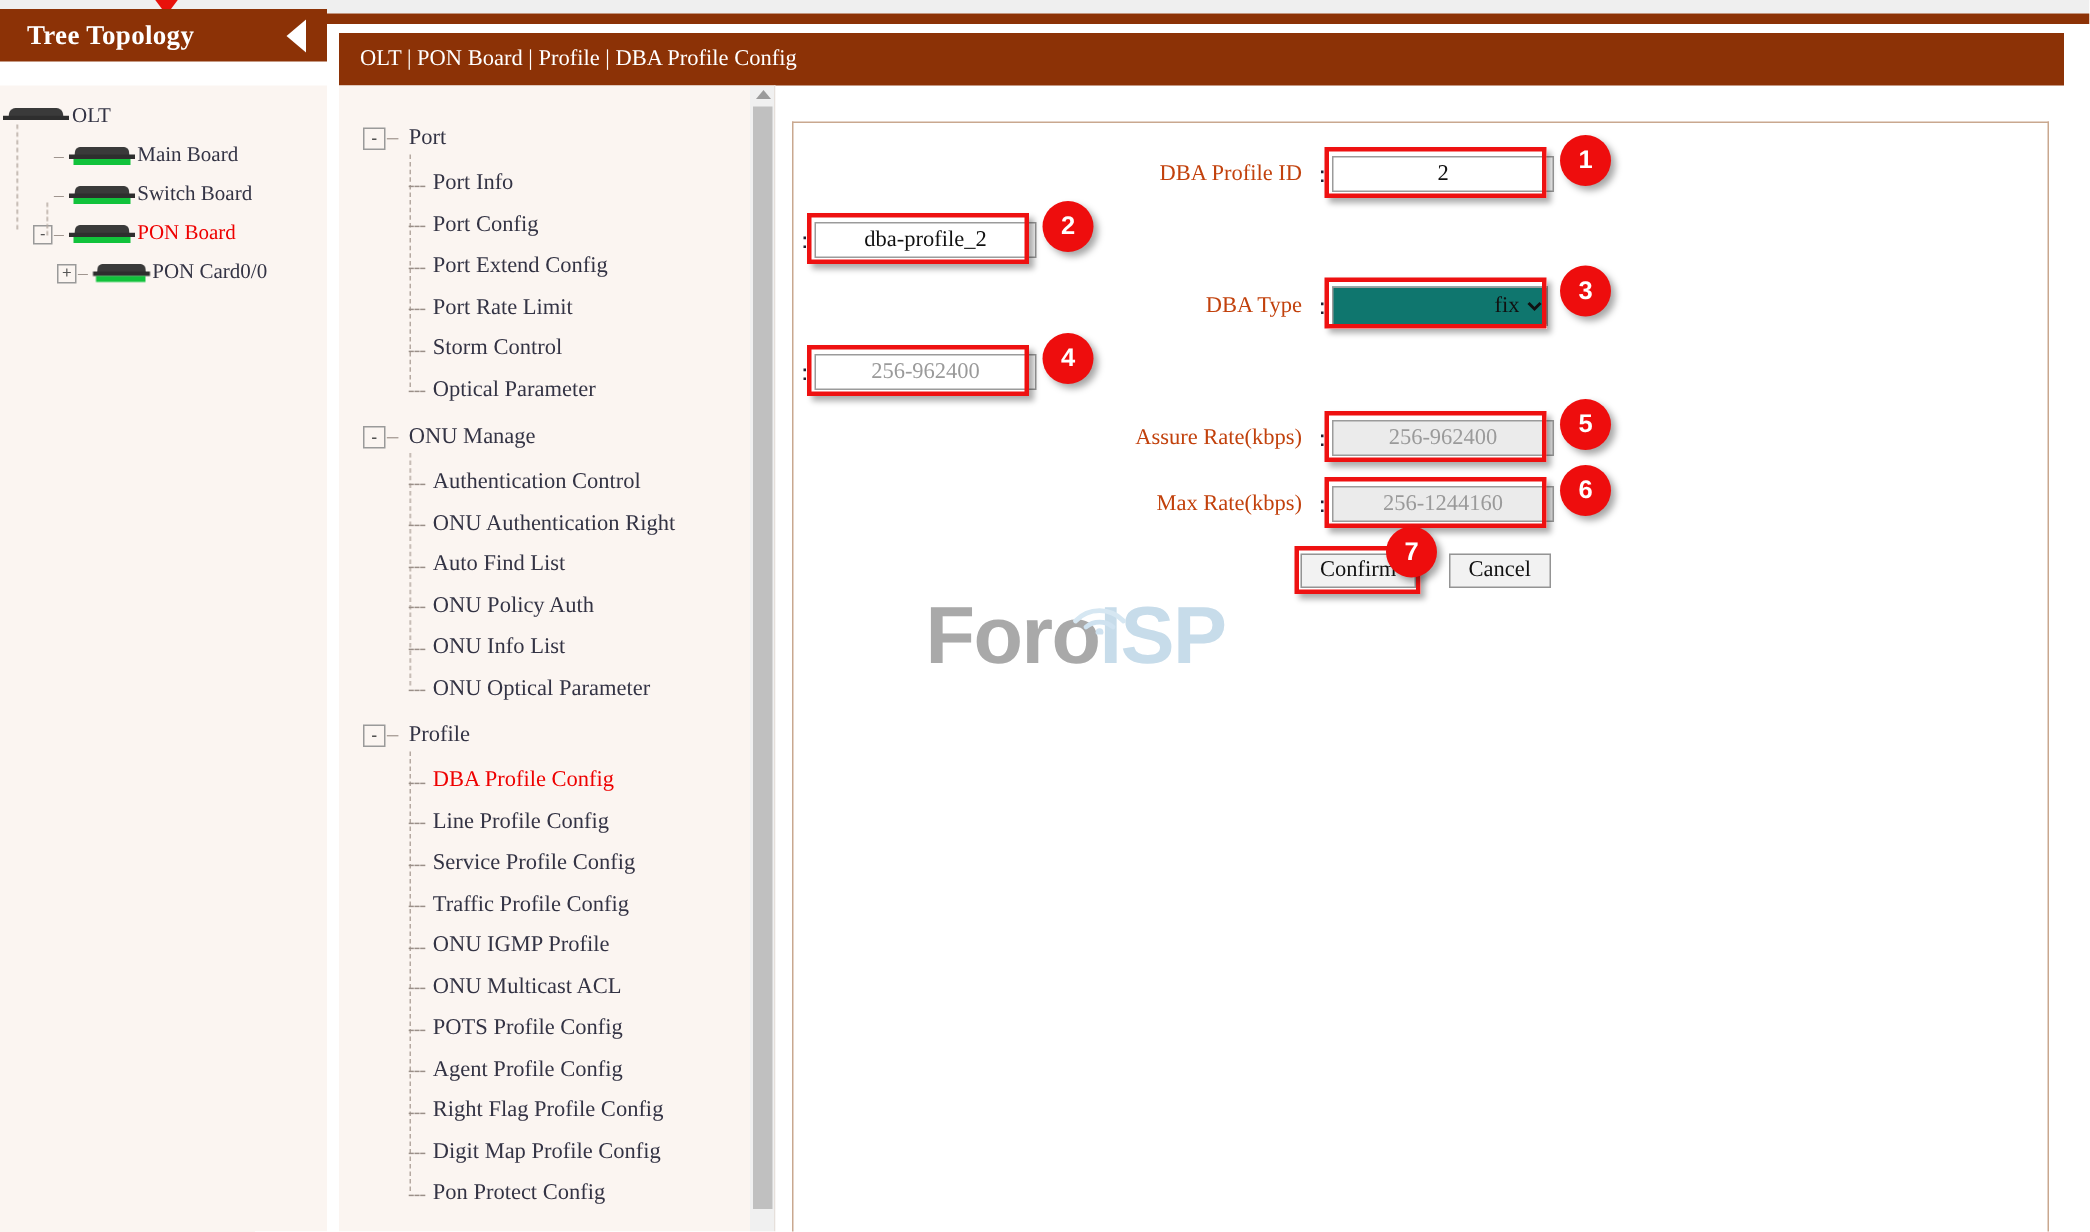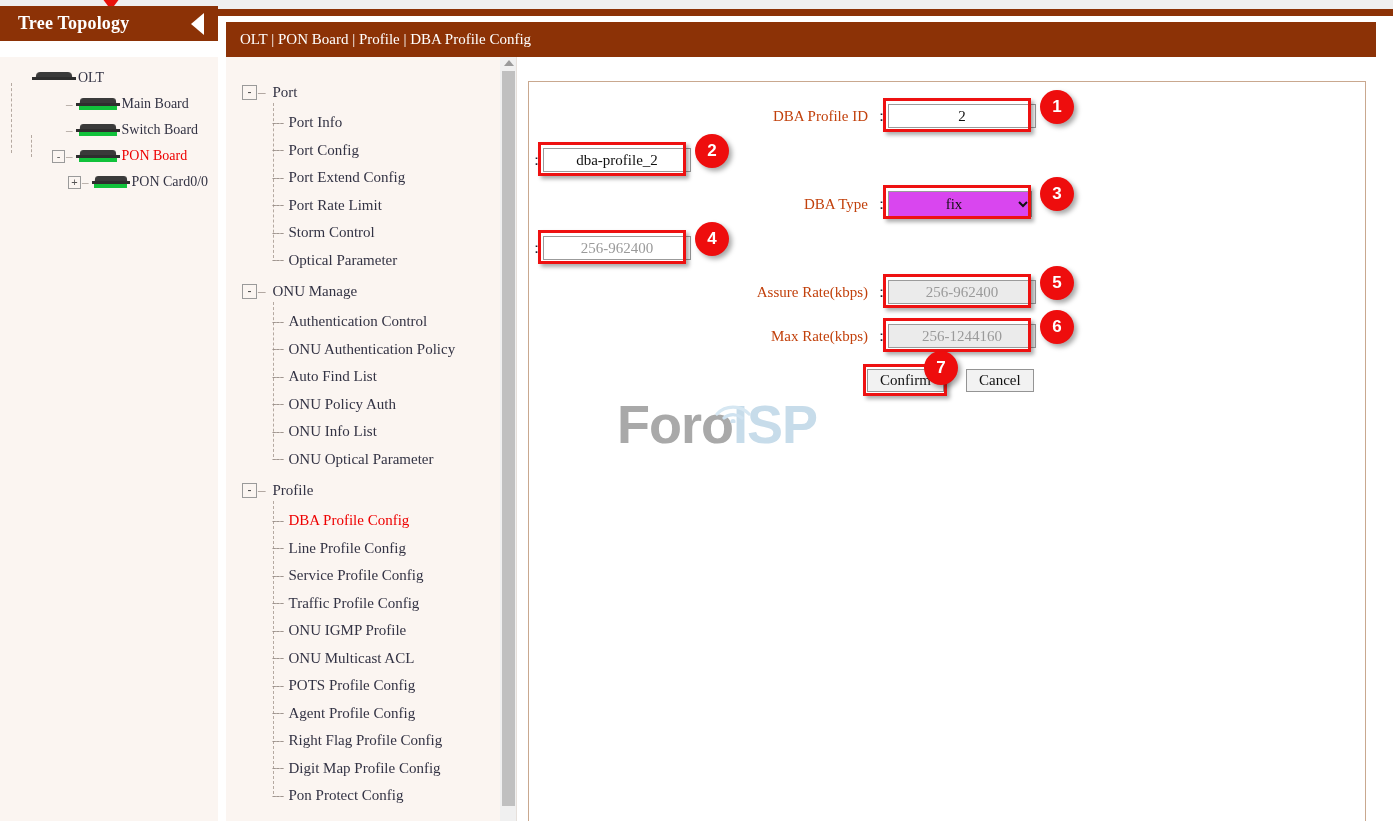--- a/index.html
+++ b/index.html
@@ -63,21 +63,20 @@
   .tree-panel {
     position: absolute; left: 0; top: 57px; width: 218px; height: 764px;
     background: #fbf5f1;
   }
   .tree-rows { position: relative; padding-top: 8px; }
   .tnode {
     position: relative; height: 26px;
     display: flex; align-items: center;
     font-size: 14px; color: #333344;
     font-family: "Liberation Serif", serif;
-    margin-left: 30px;
   }
   .tnode .tlabel { white-space: nowrap; }
   .tnode .tlabel.hl { color: #ee0000; }
 
   .dev-icon { position: relative; width: 44px; height: 14px; margin-right: 2px; flex: none; }
   .dev-icon .body {
     position: absolute; left: 4px; top: 1px; width: 36px; height: 6px;
     background: #3a3a3a;
     border-radius: 3px 3px 0 0;
     transform: perspective(20px) rotateX(6deg);
@@ -195,21 +194,21 @@
   input.fin, select.fsel {
     width: 138px; height: 22px; box-sizing: content-box;
     font-size: 15px; font-family: "Liberation Serif", serif;
     color: #111; padding: 0 4px;
     border: 1px solid #9b9b9b;
     background: #ffffff;
     text-align: center;
   }
   input.fin::placeholder { color: #9a9a9a; }
   input.fin.disabled { background: #ebebeb; color: #8c8c8c; }
-  select.fsel { text-align: center; height: 24px; padding: 0 2px; background: #d946ef; }
+  select.fsel { text-align: right; height: 24px; padding: 0 2px; background: #0f766e; }
 
   .badge {
     position: absolute;
     width: 34px; height: 34px; border-radius: 50%;
     background: #ee0d0d;
     color: #ffffff; font-weight: bold; font-size: 17px;
     font-family: "Liberation Sans", sans-serif;
     display: flex; align-items: center; justify-content: center;
     box-shadow: 3px 3px 5px rgba(0,0,0,.35);
   }
@@ -363,21 +362,21 @@
           <span>ONU Manage</span>
         </div>
         <div style="position: relative;">
           <div class="vline" style="top: -6px; height: 155px;"></div>
           <div class="m-item">
             <span class="idash">---</span>
             <span class="ilabel">Authentication Control</span>
           </div>
           <div class="m-item">
             <span class="idash">---</span>
-            <span class="ilabel">ONU Authentication Policy</span>
+            <span class="ilabel">ONU Authentication Right</span>
           </div>
           <div class="m-item">
             <span class="idash">---</span>
             <span class="ilabel">Auto Find List</span>
           </div>
           <div class="m-item">
             <span class="idash">---</span>
             <span class="ilabel">ONU Policy Auth</span>
           </div>
           <div class="m-item">

